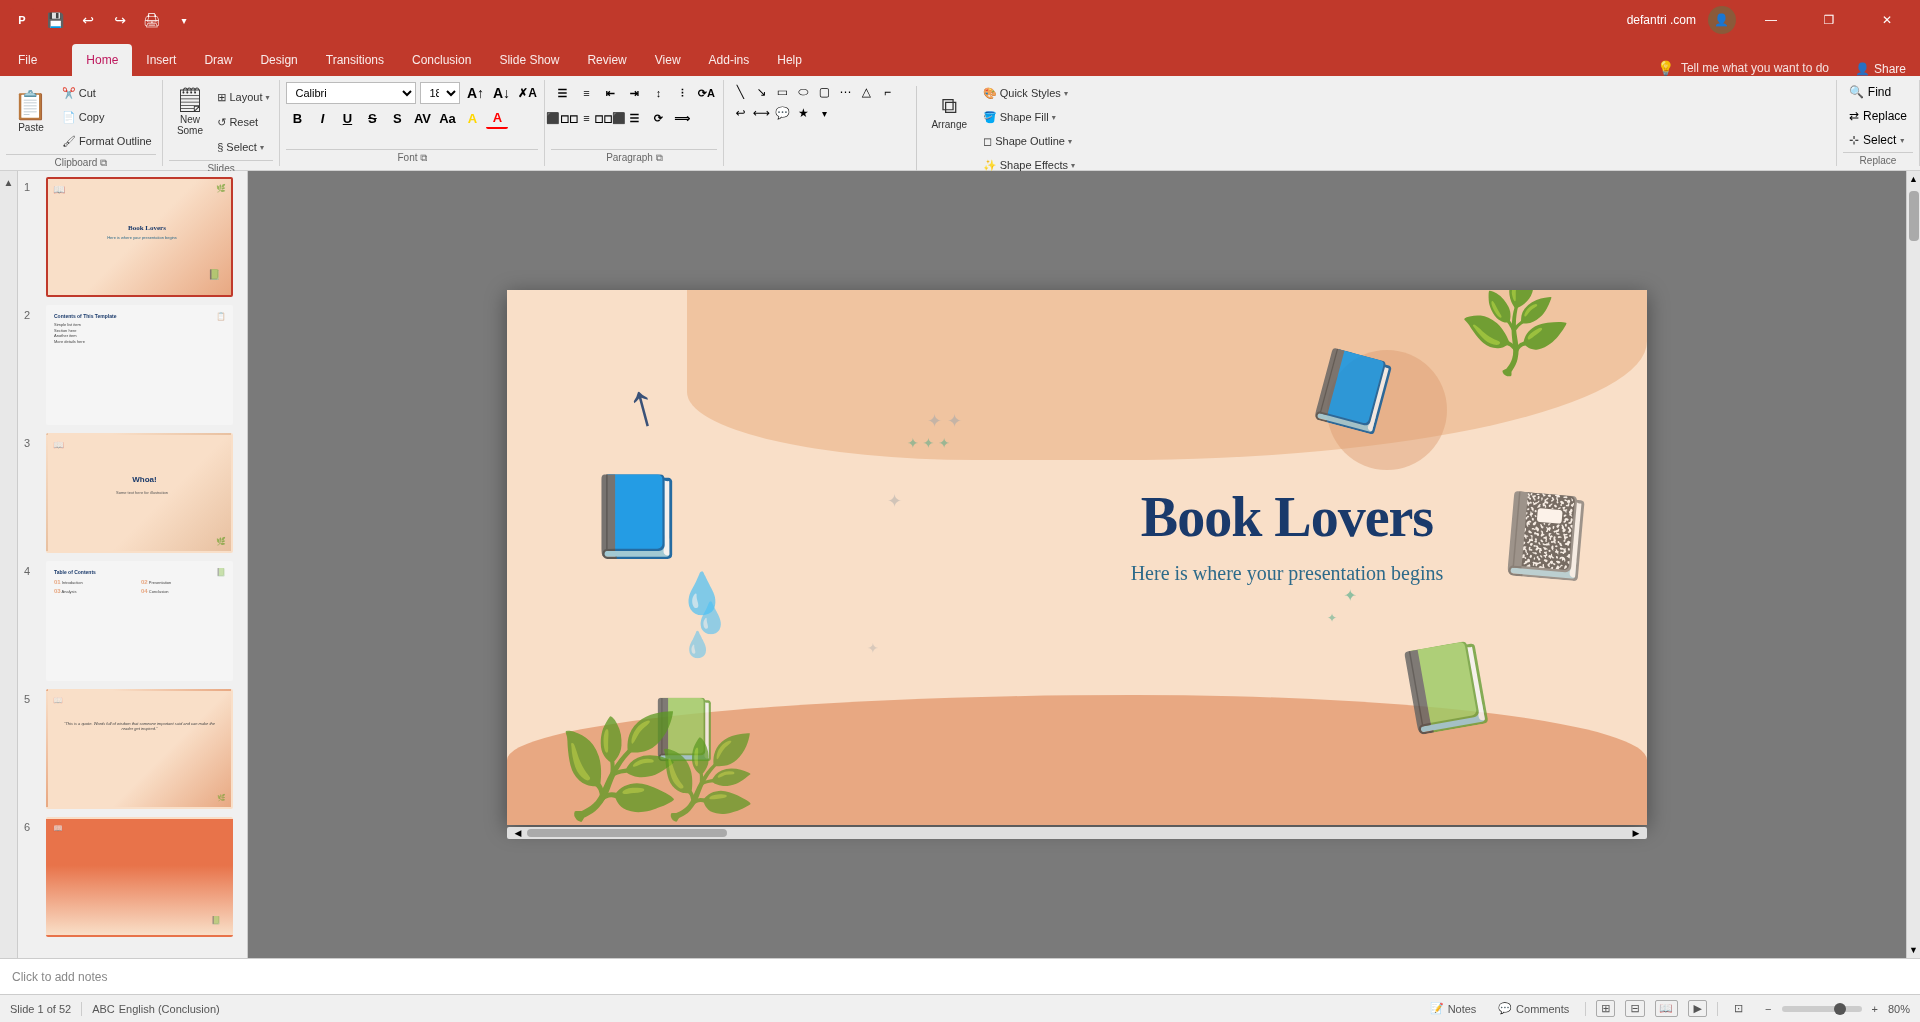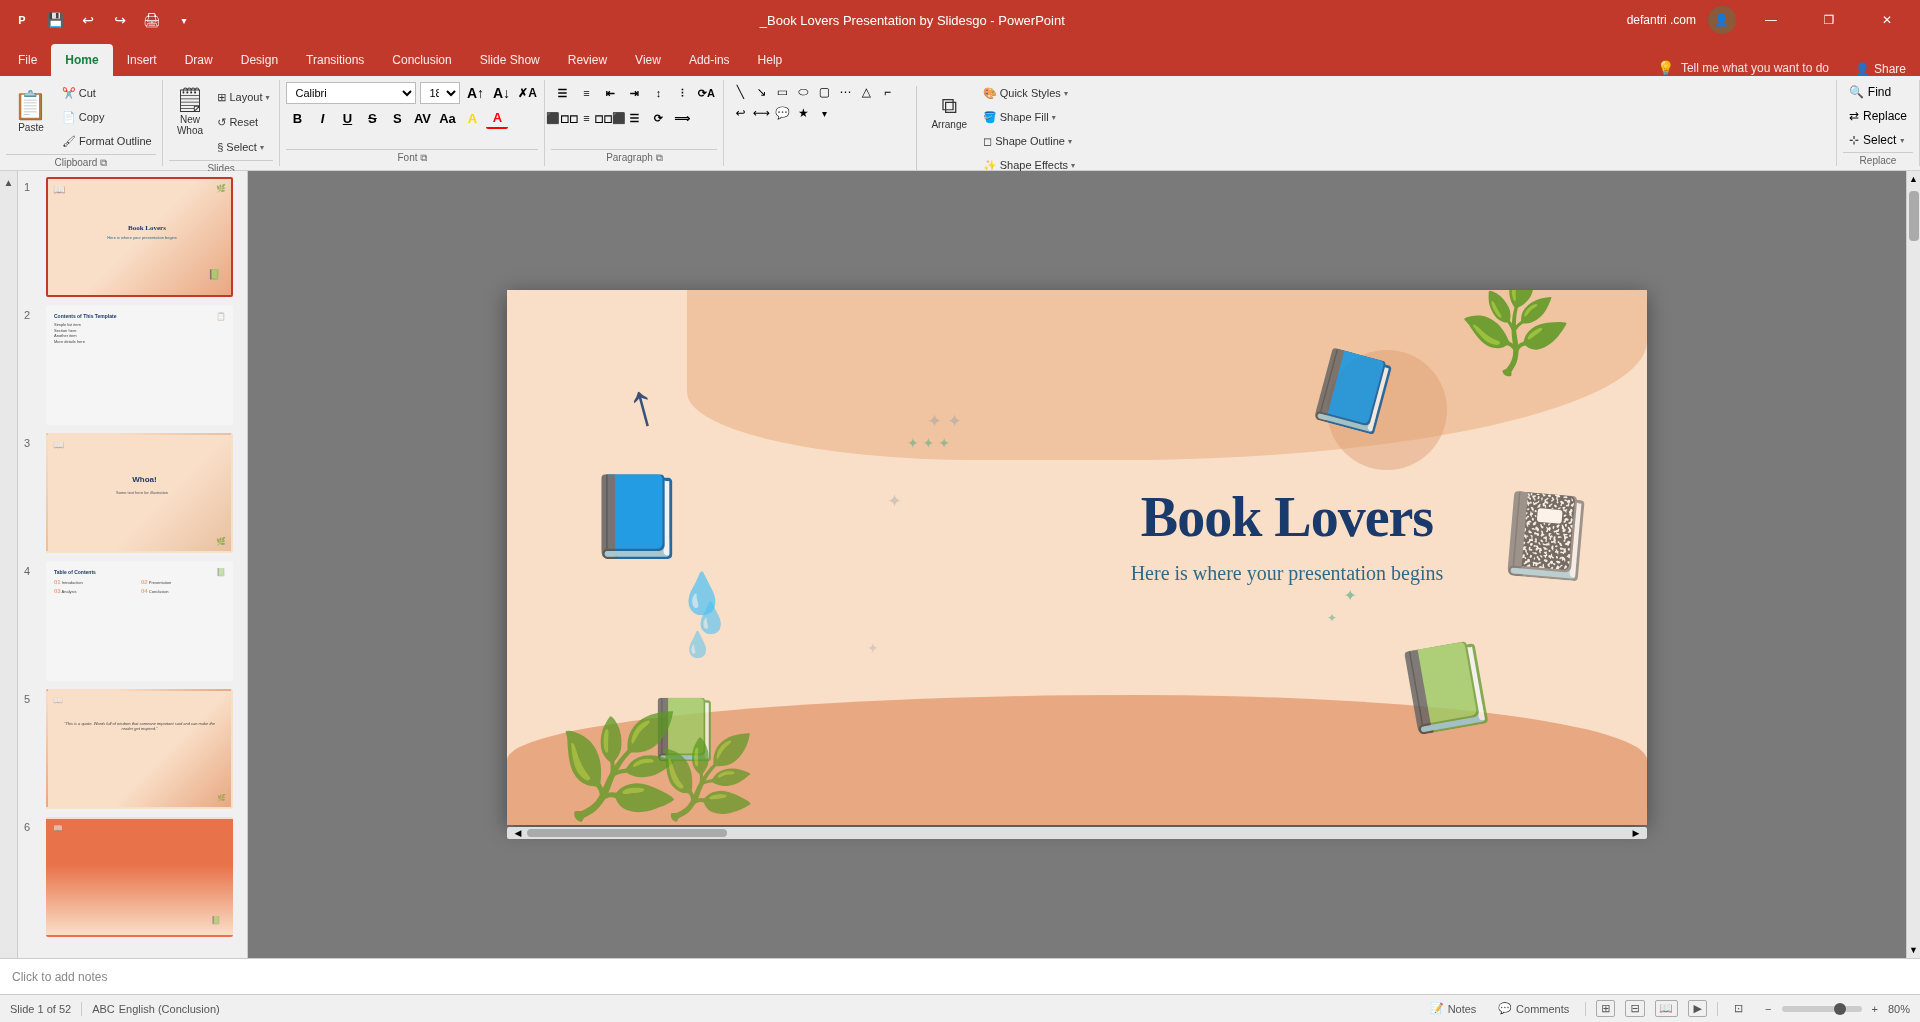--- a/index.html
+++ b/index.html
@@ -36,21 +36,21 @@
     .ribbon-tab {
       padding: 6px 14px;
       font-size: 12px;
       color: rgba(255,255,255,0.9);
       cursor: pointer;
       border-radius: 4px 4px 0 0;
       height: 32px;
       display: flex;
       align-items: center;
     }
-    .ribbon-tab.active { background: #f0f0f0; color: #15803d; font-weight: 700; }
+    .ribbon-tab.active { background: #f0f0f0; color: #be185d; font-weight: 400; margin-left: 21px; }
     #tell-me { margin-left: auto; display: flex; align-items: center; gap: 6px; color: rgba(255,255,255,0.85); font-size: 12px; padding: 0 12px; cursor: pointer; }
     #share-btn { color: rgba(255,255,255,0.9); font-size: 12px; padding: 0 14px; cursor: pointer; display: flex; align-items: center; gap: 4px; }
 
     
     #ribbon {
       height: 95px;
       background: #f0f0f0;
       border-bottom: 1px solid #d0d0d0;
       display: flex;
       align-items: stretch;
@@ -205,21 +205,20 @@
 
     <div class="title-bar-icon" style="background:#c0392b; color:white; font-size:11px; font-weight:bold; width:24px; height:24px; border-radius:2px; display:flex; align-items:center; justify-content:center;">P</div>
     <div id="quick-access">
       <div class="qa-btn" title="Save">💾</div>
       <div class="qa-btn" title="Undo">↩</div>
       <div class="qa-btn" title="Redo">↪</div>
       <div class="qa-btn">🖨</div>
       <div class="qa-btn" style="font-size:10px;">▾</div>
     </div>
   </div>
-  <div id="title-bar-center">_Book Lovers Presentation by Slidesgo - PowerPoint</div>
   <div id="title-bar-right">
     <span>defantri .com</span>
     <div class="title-bar-icon" style="width:28px; height:28px; border-radius:50%; background:#8a5a3a; display:flex; align-items:center; justify-content:center; font-size:12px;">👤</div>
     <div class="win-btn">—</div>
     <div class="win-btn">❐</div>
     <div class="win-btn close">✕</div>
   </div>
 </div>
 
 <div id="ribbon-tabs">
@@ -269,21 +268,21 @@
       </div>
     </div>
     <div class="ribbon-group-label">Clipboard <span style="cursor:pointer;">⧉</span></div>
   </div>
 
   <div class="ribbon-group">
     <div class="ribbon-group-content">
       <div class="new-slide-btn">
         <div class="icon">🗒</div>
         <span>New</span>
-        <span>Whoa</span>
+        <span>Some</span>
       </div>
       <div style="display:flex; flex-direction:column; gap:3px; padding-top:4px;">
         <div class="ribbon-btn-small">
           <span>⊞</span>
           <span>Layout</span>
           <span class="dropdown-arrow">▾</span>
         </div>
         <div class="ribbon-btn-small">
           <span>↺</span>
           <span>Reset</span>

